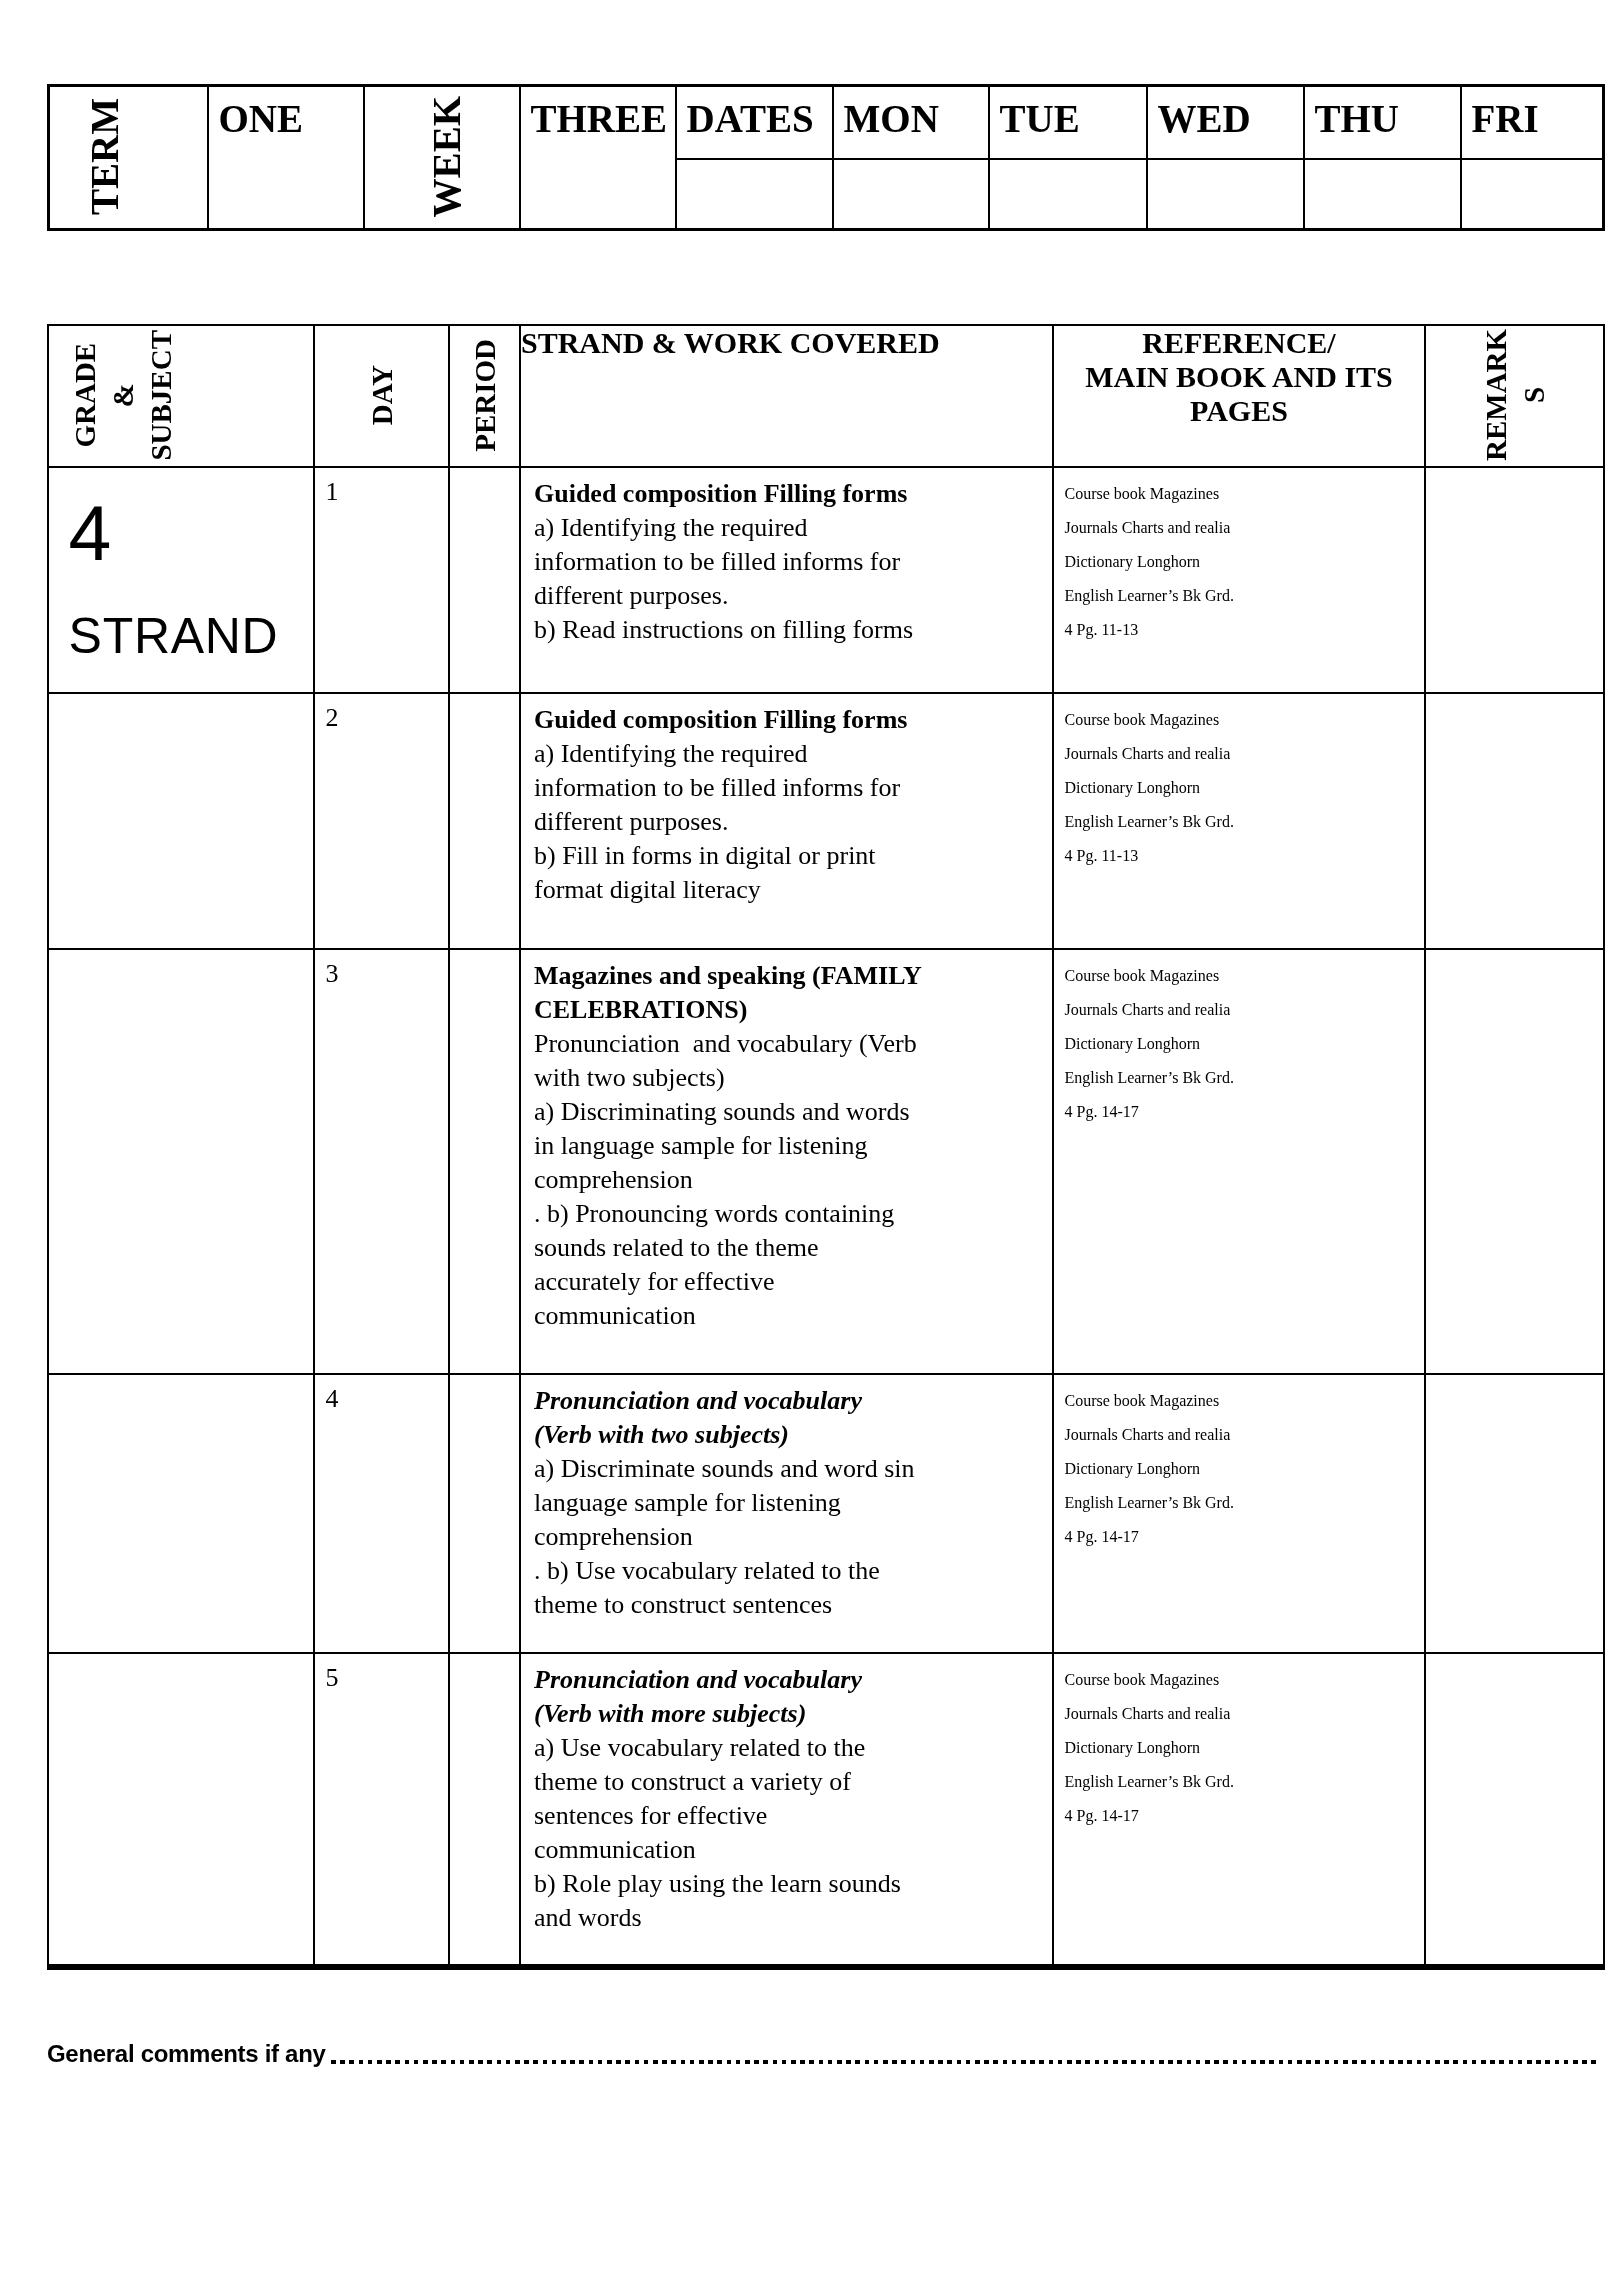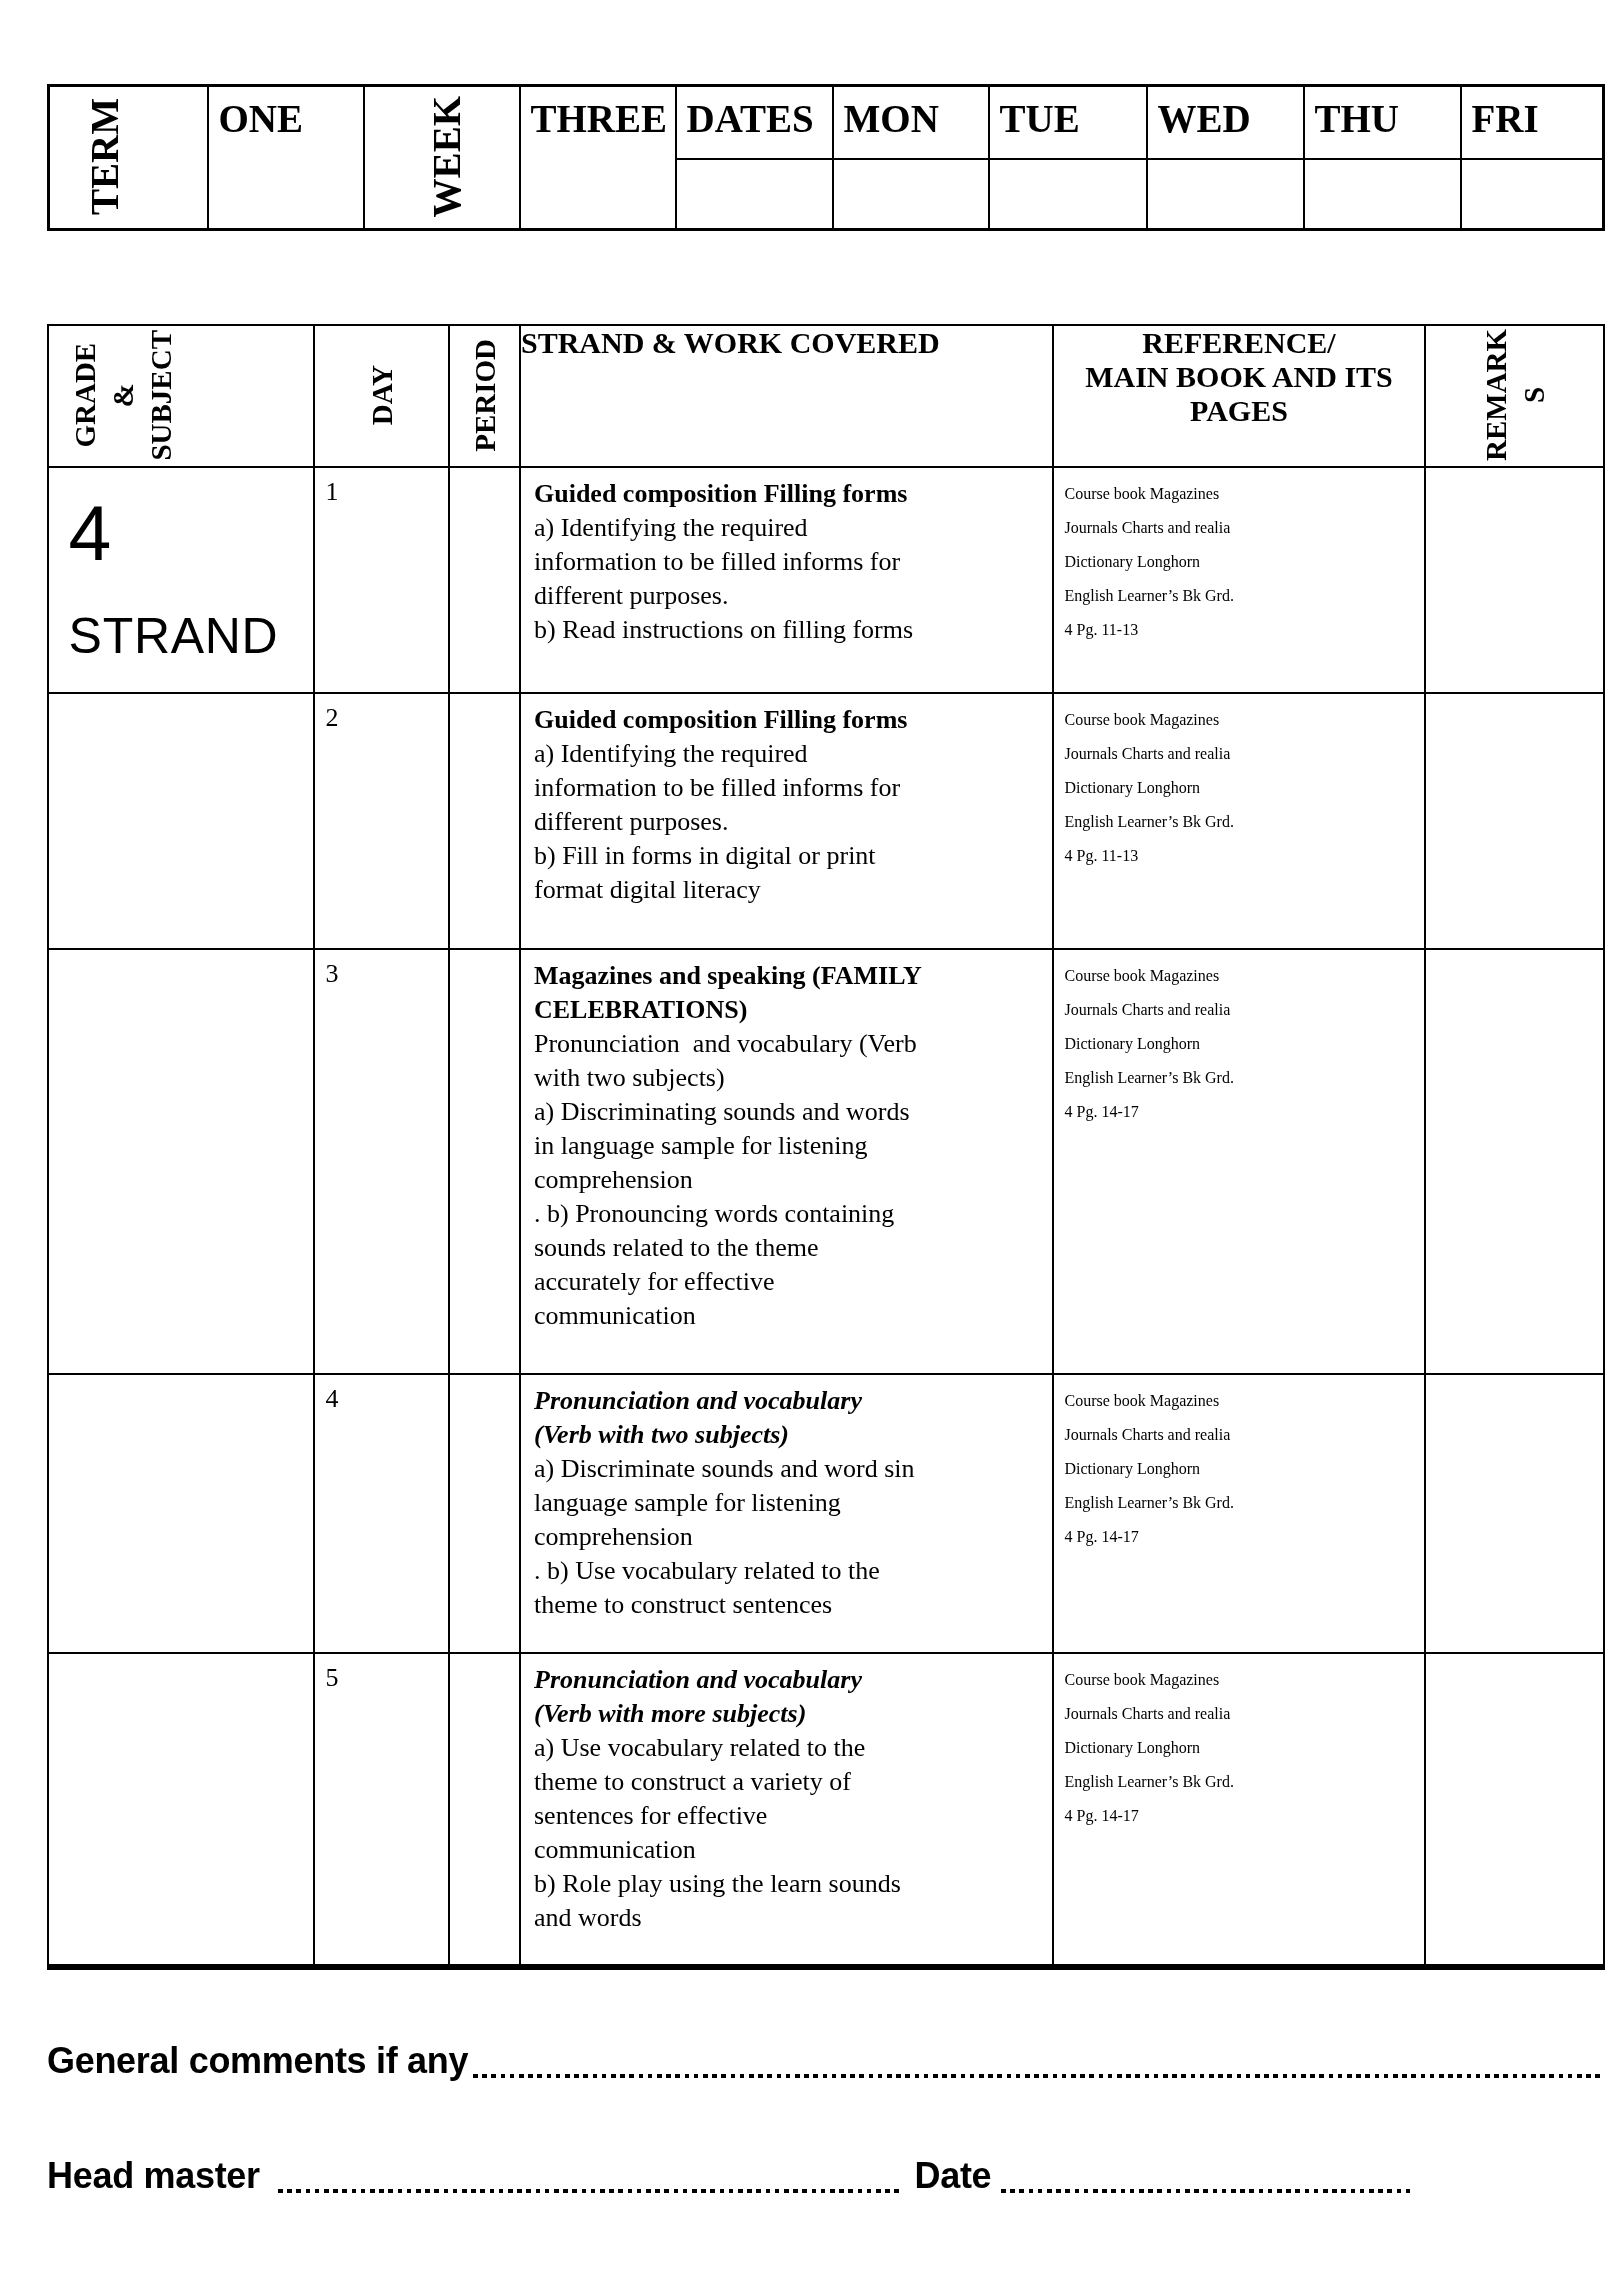--- a/index.html
+++ b/index.html
@@ -69,21 +69,21 @@
 
   .grade-cell { padding: 29px 0 0 19.6px !important; font-family: "Liberation Sans", sans-serif; }
   .grade-number { font-size: 77px; line-height: 72px; }
   .subject-name { font-size: 50px; line-height: 52px; margin-top: 41px; letter-spacing: 0.7px; }
 
   
   .footer-row {
     position: absolute; left: 47px; width: 1553px;
     display: flex;
     font-family: "Liberation Sans", sans-serif;
-    font-weight: bold; font-size: 36px; letter-spacing: -0.3px;
+    font-weight: bold; font-size: 24px; letter-spacing: -0.3px;
   }
   #general-comments { top: 2040px; }
   #headmaster-row  { top: 2155px; }
   .leader {
     align-self: flex-end;
     height: 4.6px; margin-bottom: 3.9px;
     background: repeating-linear-gradient(to right, #000 0 4.6px, transparent 4.6px 9.2px);
   }
   .leader.fill { flex: 1; margin-left: 5.2px; }
   .leader.hm { width: 622px; margin-left: 18.3px; }
@@ -290,21 +290,15 @@
       <td></td>
     </tr>
   </tbody>
     </table>
 
   <div id="general-comments" class="footer-row">
     <span>General comments if any</span>
     <span class="leader fill"></span>
   </div>
 
-  <div id="headmaster-row" class="footer-row">
-    <span>Head master</span>
-    <span class="leader hm"></span>
-    <span class="date-label">Date</span>
-    <span class="leader date"></span>
-  </div>
 
 </div>
 
 
 </body></html>

